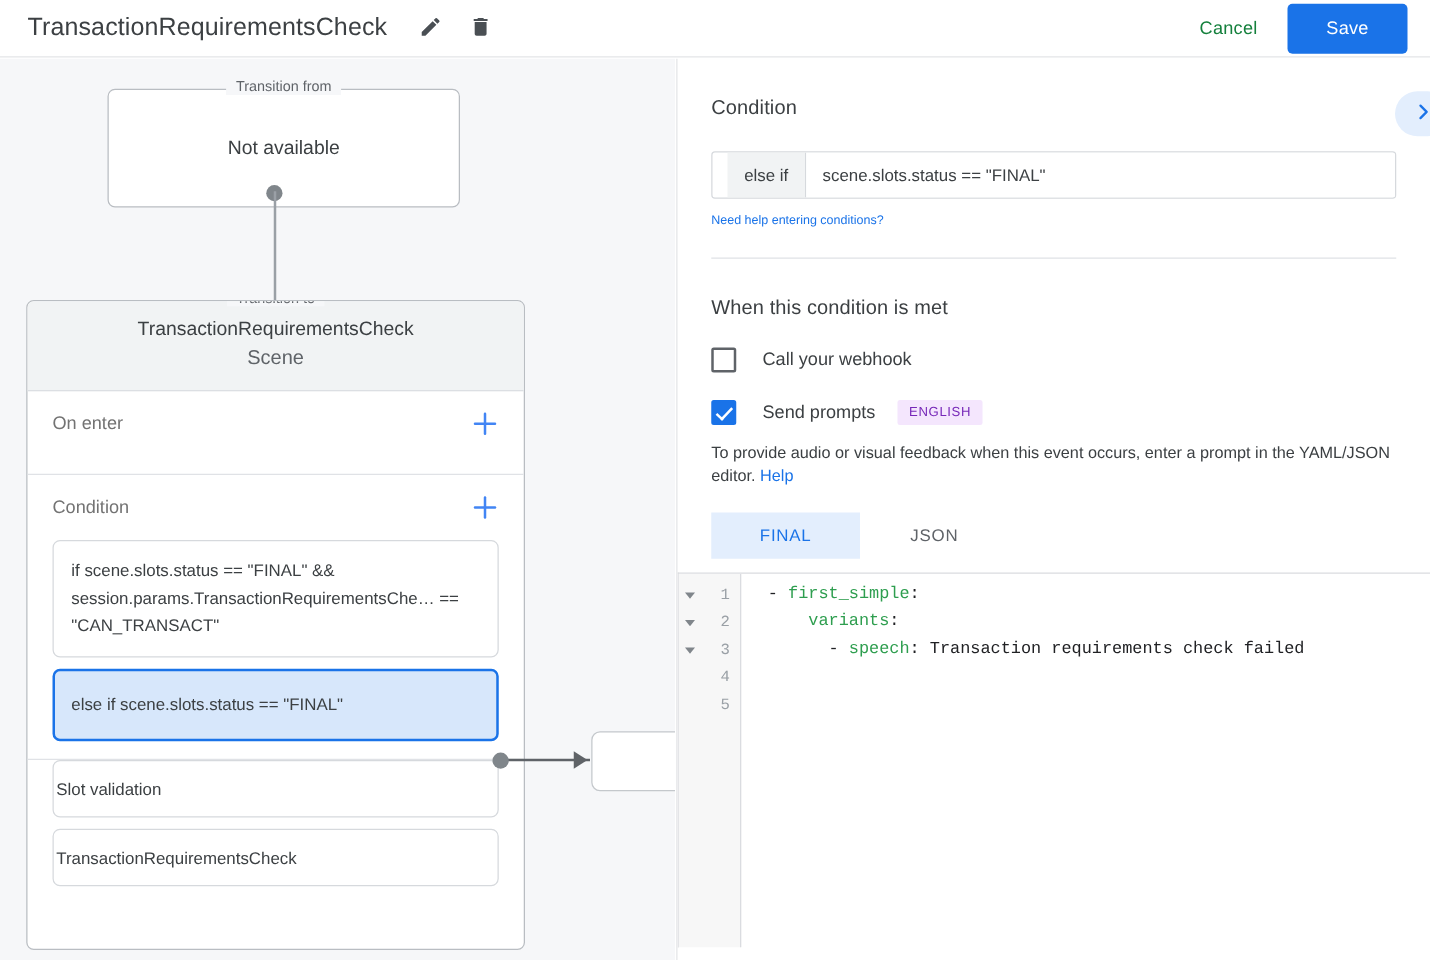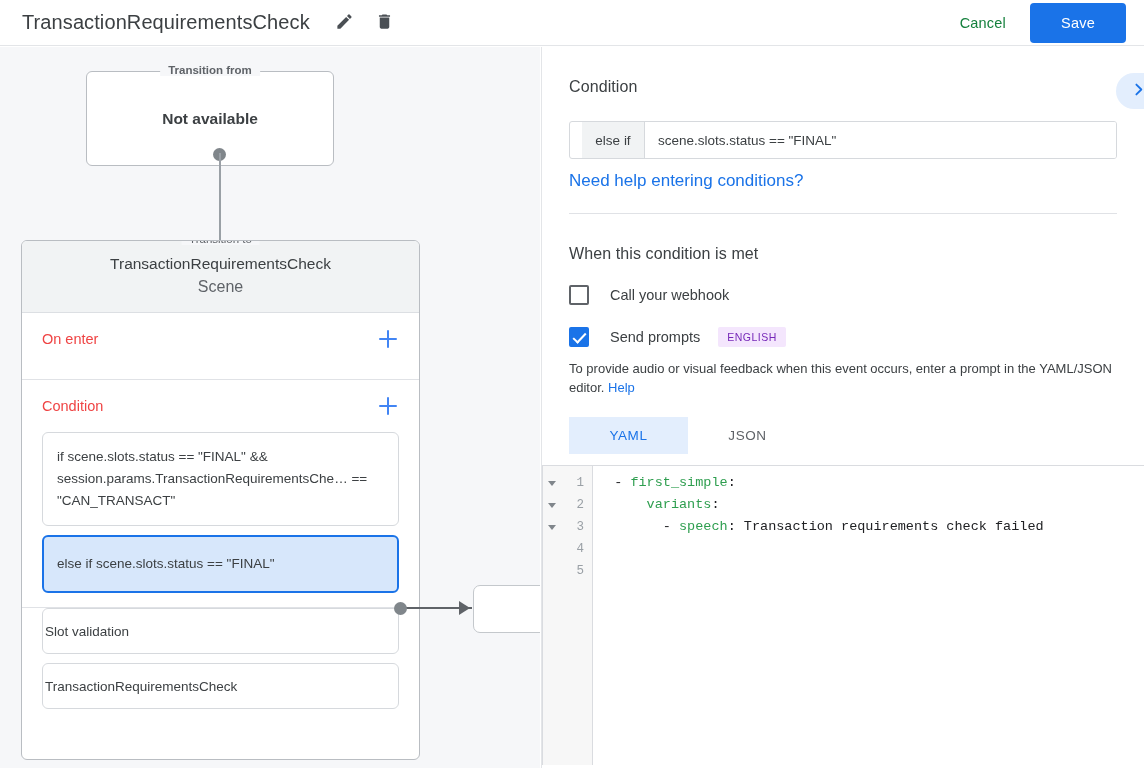--- a/index.html
+++ b/index.html
@@ -60,21 +60,21 @@
   .fieldset-legend {
     position: absolute; top: -8px; left: 50%;
     transform: translateX(-50%);
     background: #f6f7f9;
     padding: 0 8px;
     font-size: 11.5px; color: #5f6368;
     white-space: nowrap;
   }
 
   
-  #node-from { left: 86px; top: 24px; width: 248px; height: 95px; font-weight: bold; }
+  #node-from { left: 86px; top: 24px; width: 282px; height: 95px; }
   #node-from .node-body {
     height: 100%;
     display: flex; align-items: center; justify-content: center;
     font-size: 15.5px; color: #3c4043;
   }
 
   
   .connector-v {
     position: absolute; left: 219px; top: 106px;
     width: 2px; height: 110px; background: #9aa0a6;
@@ -108,21 +108,21 @@
 
   .section {
     border-bottom: 1px solid #e0e2e6;
     padding: 0 20px 14px;
   }
   .section:last-child { border-bottom: 0; }
   .section-head {
     display: flex; align-items: center; justify-content: space-between;
     height: 52px;
   }
-  .section-title { font-size: 14.5px; color: #ef4444; }
+  .section-title { font-size: 14.5px; color: #737373; }
   .plus-btn {
     width: 22px; height: 22px; position: relative;
     cursor: pointer; background: none; border: 0;
   }
   .plus-btn::before, .plus-btn::after {
     content: ""; position: absolute; background: #4285f4;
     border-radius: 1px;
   }
   .plus-btn::before { left: 2px; top: 10px; width: 18px; height: 2px; }
   .plus-btn::after { left: 10px; top: 2px; width: 2px; height: 18px; }
@@ -214,21 +214,21 @@
   }
   .cond-value {
     flex: 1 1 auto; border: 0; outline: none;
     padding: 0 13px;
     font-family: "Liberation Sans", sans-serif;
     font-size: 13.5px; color: #3c4043;
     background: #ffffff;
   }
   .help-link {
     display: inline-block; margin-top: 12px;
-    font-size: 17px; color: #1a73e8;
+    font-size: 10px; color: #1a73e8;
     text-decoration: none; cursor: pointer;
   }
 
   .check-row {
     display: flex; align-items: center;
     margin-top: 22px;
   }
   .checkbox {
     width: 20px; height: 20px;
     border: 2px solid #5f6368; border-radius: 2px;
@@ -433,21 +433,21 @@
       <div class="checkbox checked"></div>
       <span class="check-label">Send prompts</span>
       <span class="lang-badge">ENGLISH</span>
     </div>
 
     <div class="helper-text">
       <span>To provide audio or visual feedback when this event occurs, enter a prompt in the YAML/JSON editor. </span><a>Help</a>
     </div>
 
     <div class="tabs">
-      <button class="tab active">YAML</button>
+      <button class="tab active">FINAL</button>
       <button class="tab">JSON</button>
     </div>
   </div>
 
   <div class="editor">
     <div class="gutter" id="gutter">
         <div class="gutter-row">
           <span class="fold">
             <span class="fold-tri"></span>
           </span>

